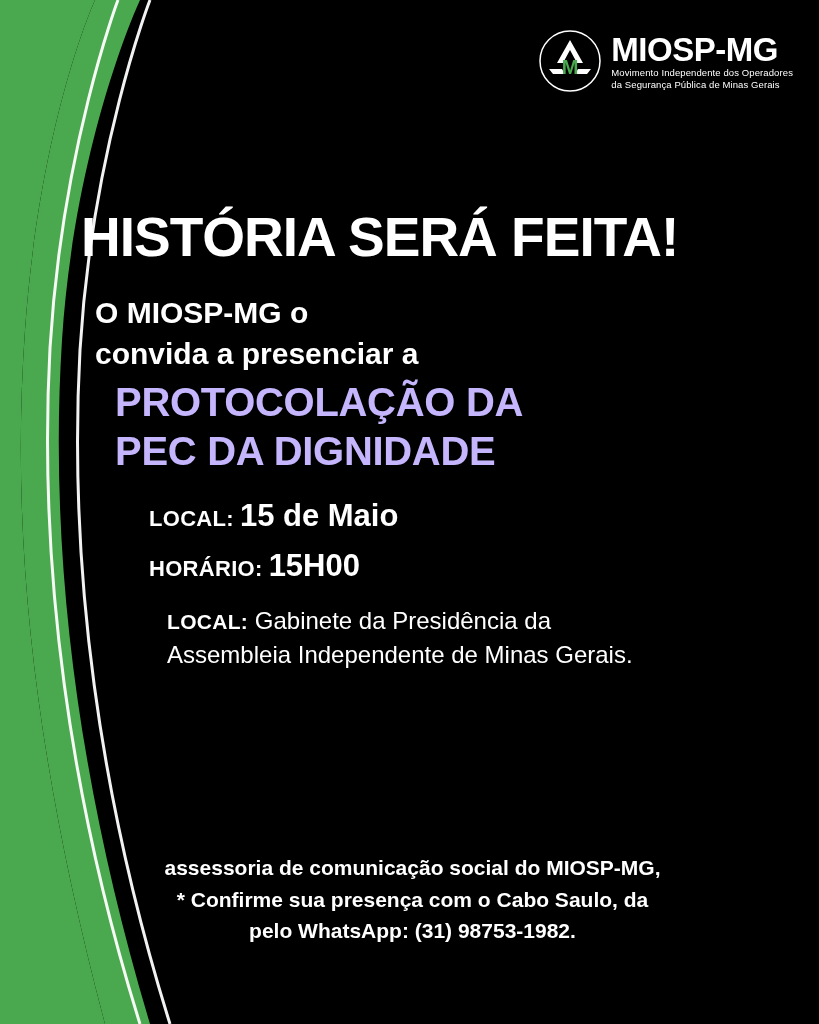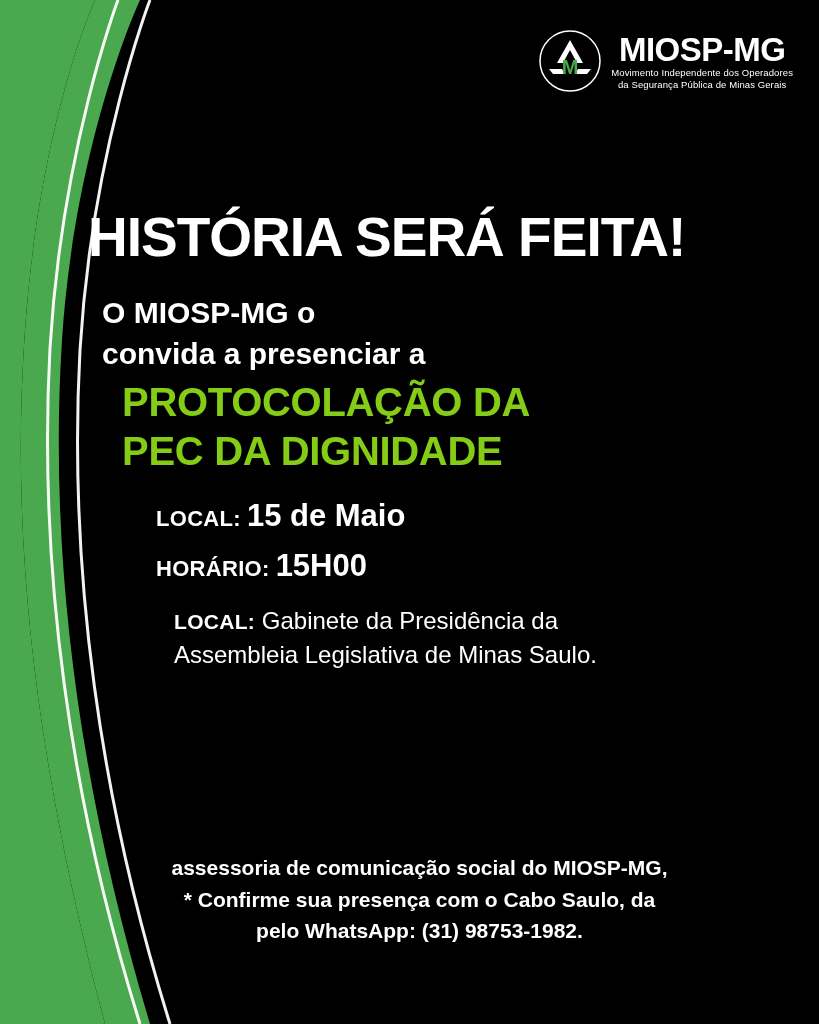--- a/index.html
+++ b/index.html
@@ -36,42 +36,41 @@
   }
   .logo-mark {
     width: 62px;
     height: 62px;
     position: relative;
     flex: 0 0 auto;
   }
   .logo-text {
     color: #ffffff;
     line-height: 1;
-    text-align: center;
   }
   .logo-title {
     font-size: 33px;
     font-weight: bold;
     letter-spacing: -0.5px;
     color: #ffffff;
     display: block;
   }
   .logo-sub1, .logo-sub2 {
     display: block;
     font-size: 9.5px;
     color: #ffffff;
     letter-spacing: 0.1px;
     margin-top: 2px;
   }
 
   
   .content {
     position: absolute;
     z-index: 10;
-    left: 10px;
+    left: 3px;
     top: 0;
     width: 666px;
     height: 1024px;
   }
   .headline {
     position: absolute;
     left: 78px;
     top: 205px;
     font-size: 55px;
     font-weight: bold;
@@ -88,21 +87,21 @@
     font-weight: bold;
     line-height: 1.36;
   }
   .invite .line2 {
     display: block;
   }
   .subject {
     position: absolute;
     left: 112px;
     top: 378px;
-    color: #84cc16;
+    color: #c4b5fd;
     font-size: 40px;
     font-weight: bold;
     line-height: 1.22;
     letter-spacing: -0.3px;
   }
   .subject .l2 { display: block; }
 
   .info {
     position: absolute;
     left: 146px;
@@ -202,21 +201,21 @@
         <span class="lbl">LOCAL:</span><span class="val-big">15 de Maio</span>
       </div>
       <div class="info-row">
         <span class="lbl">HORÁRIO:</span><span class="val-big">15H00</span>
       </div>
     </div>
 
     <div class="local-row">
       <span class="lbl">LOCAL:</span>
       <span class="val">Gabinete da Presidência da</span><br>
-      <span class="val">Assembleia Legislativa de Minas Saulo.</span>
+      <span class="val">Assembleia Independente de Minas Gerais.</span>
     </div>
 
     <div class="footnote">
       <span>assessoria de comunicação social do MIOSP-MG,</span>
       <span>* Confirme sua presença com o Cabo Saulo, da</span>
       <span>pelo WhatsApp: (31) 98753-1982.</span>
     </div>
 
   </div>
 </div>

